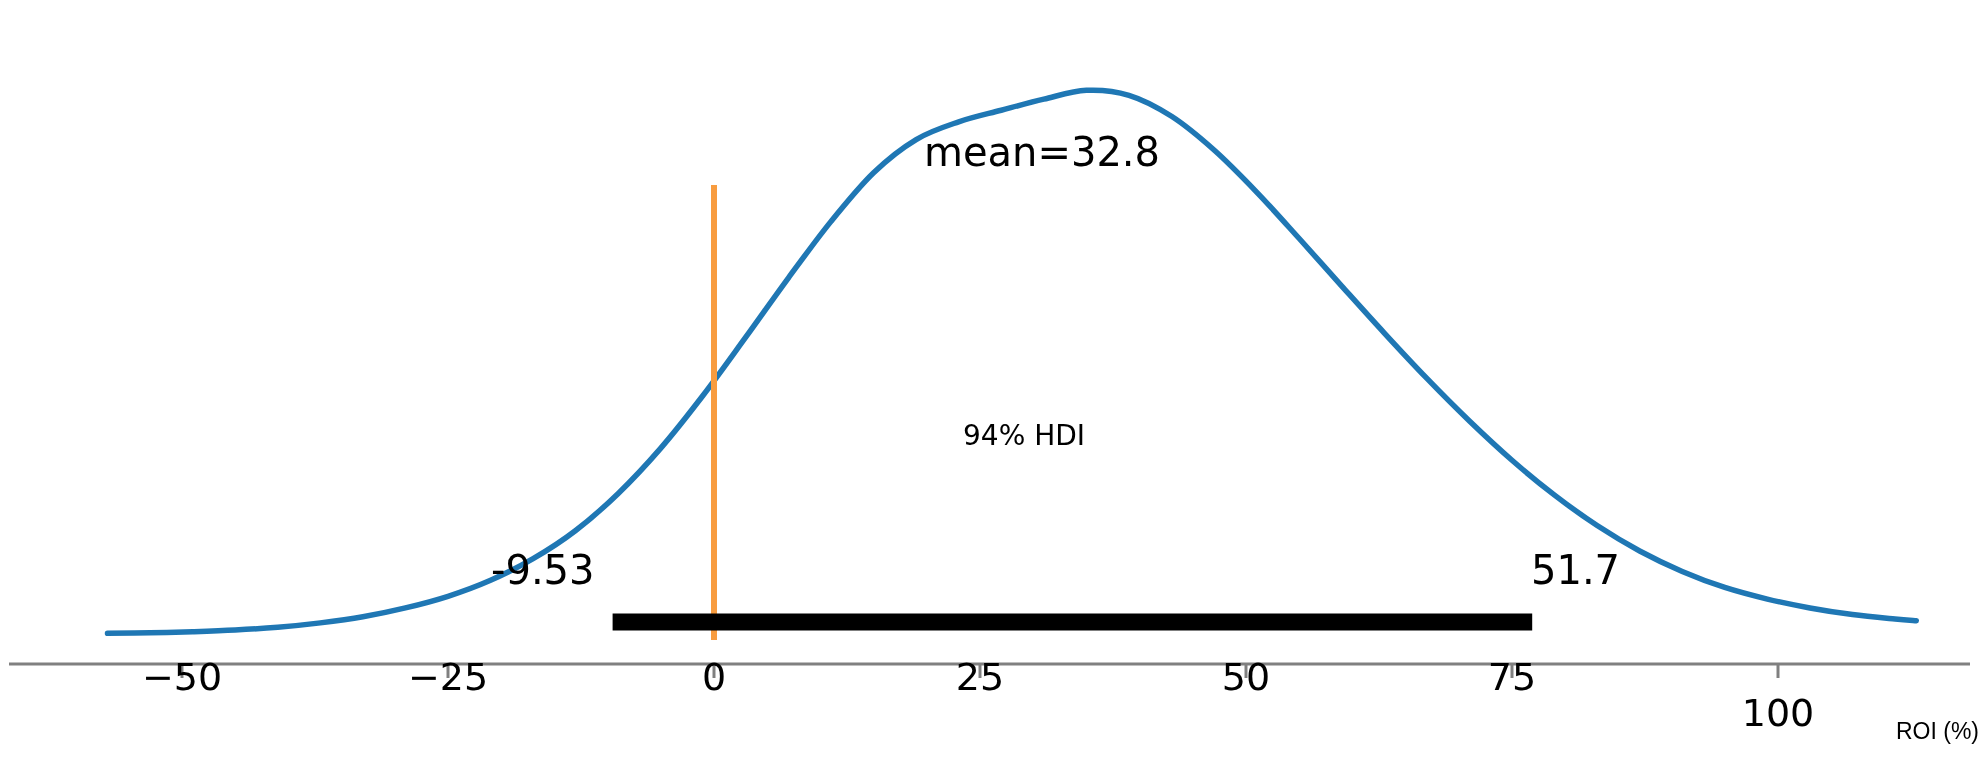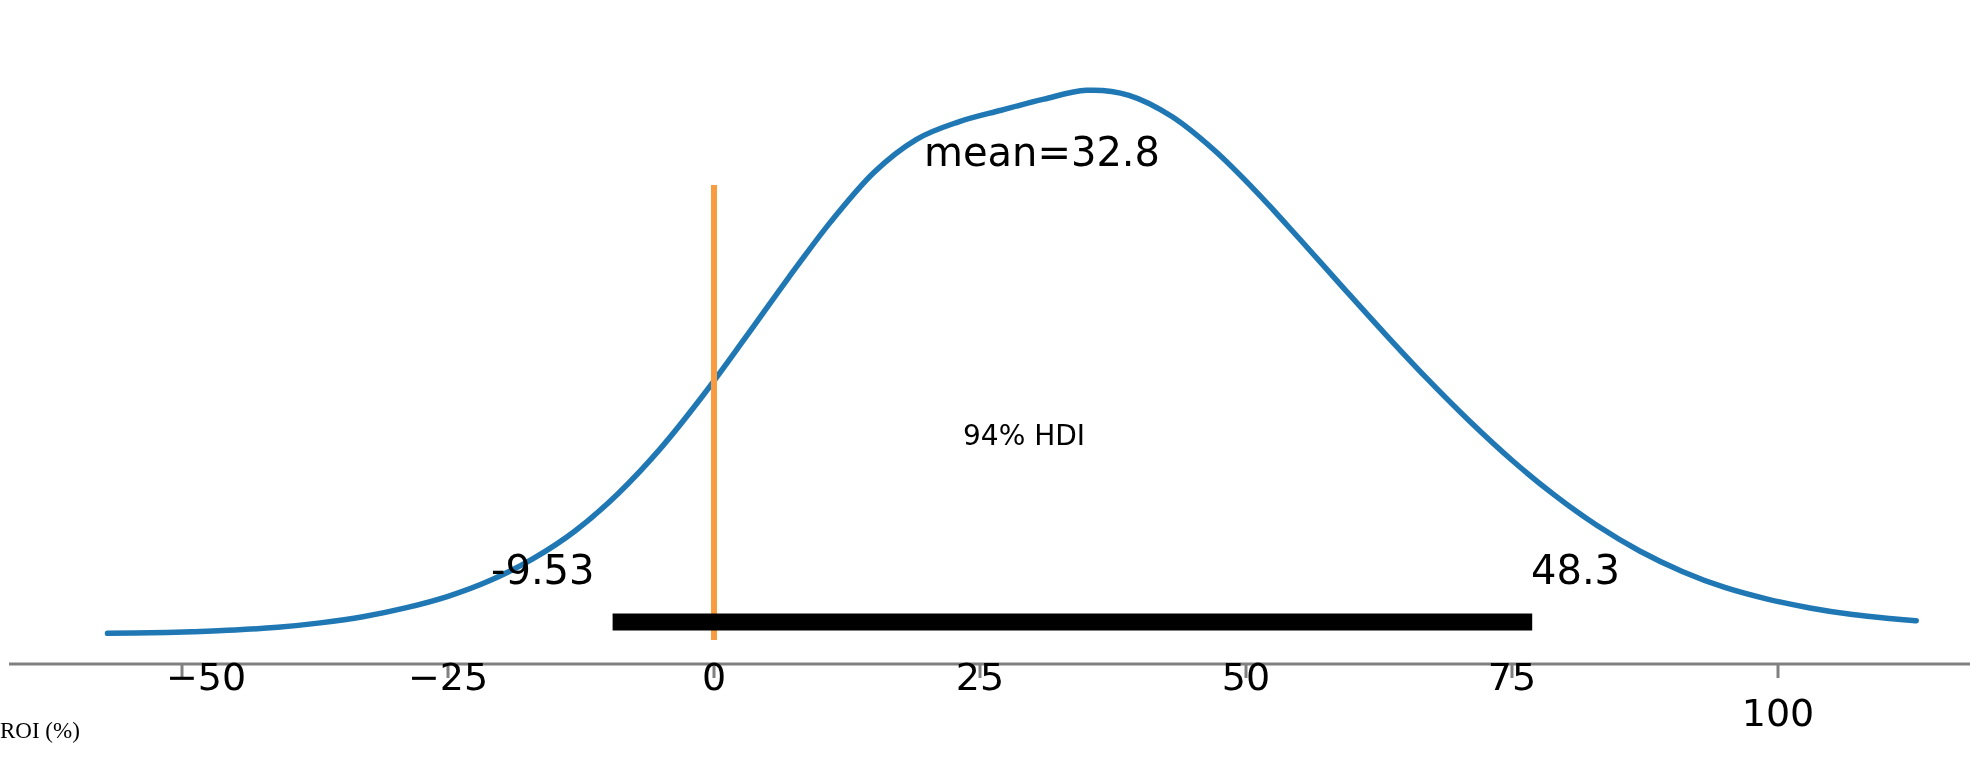--- a/index.html
+++ b/index.html
@@ -76,22 +76,22 @@
     color: #000000;
     text-align: center;
     transform: translateX(-50%);
     top: 655px;
   }
   #xaxis-label {
     position: absolute;
     left: 0;
     top: 718px;
     width: 1979px;
-    text-align: left;
-    font-family: Liberation Serif, serif;
+    text-align: right;
+    font-family: Liberation Sans, sans-serif;
     font-size: 23px;
     color: #000000;
   }
 </style>
 </head>
 <body>
 
 <div id="figure">
 
 
@@ -116,24 +116,24 @@
       </g>
   </svg>
 
   <div class="annot" id="mean-label">mean=32.8</div>
 
 
   <div class="annot" id="hdi-prob-label">94% HDI</div>
 
   <div class="annot" id="hdi-low-label">-9.53</div>
 
-  <div class="annot" id="hdi-high-label">48.3</div>
+  <div class="annot" id="hdi-high-label">51.7</div>
 
   <div id="xtick-labels">
-      <div class="tick-label" style="left: 182px; margin-left: 24px;">−50</div>
+      <div class="tick-label" style="left: 182px;">−50</div>
       <div class="tick-label" style="left: 448px;">−25</div>
       <div class="tick-label" style="left: 714px;">0</div>
       <div class="tick-label" style="left: 980px;">25</div>
       <div class="tick-label" style="left: 1246px;">50</div>
       <div class="tick-label" style="left: 1512px;">75</div>
       <div class="tick-label" style="left: 1778px; margin-top: 36px;">100</div>
     </div>
 
   <div id="xaxis-label">ROI (%)</div>
 

